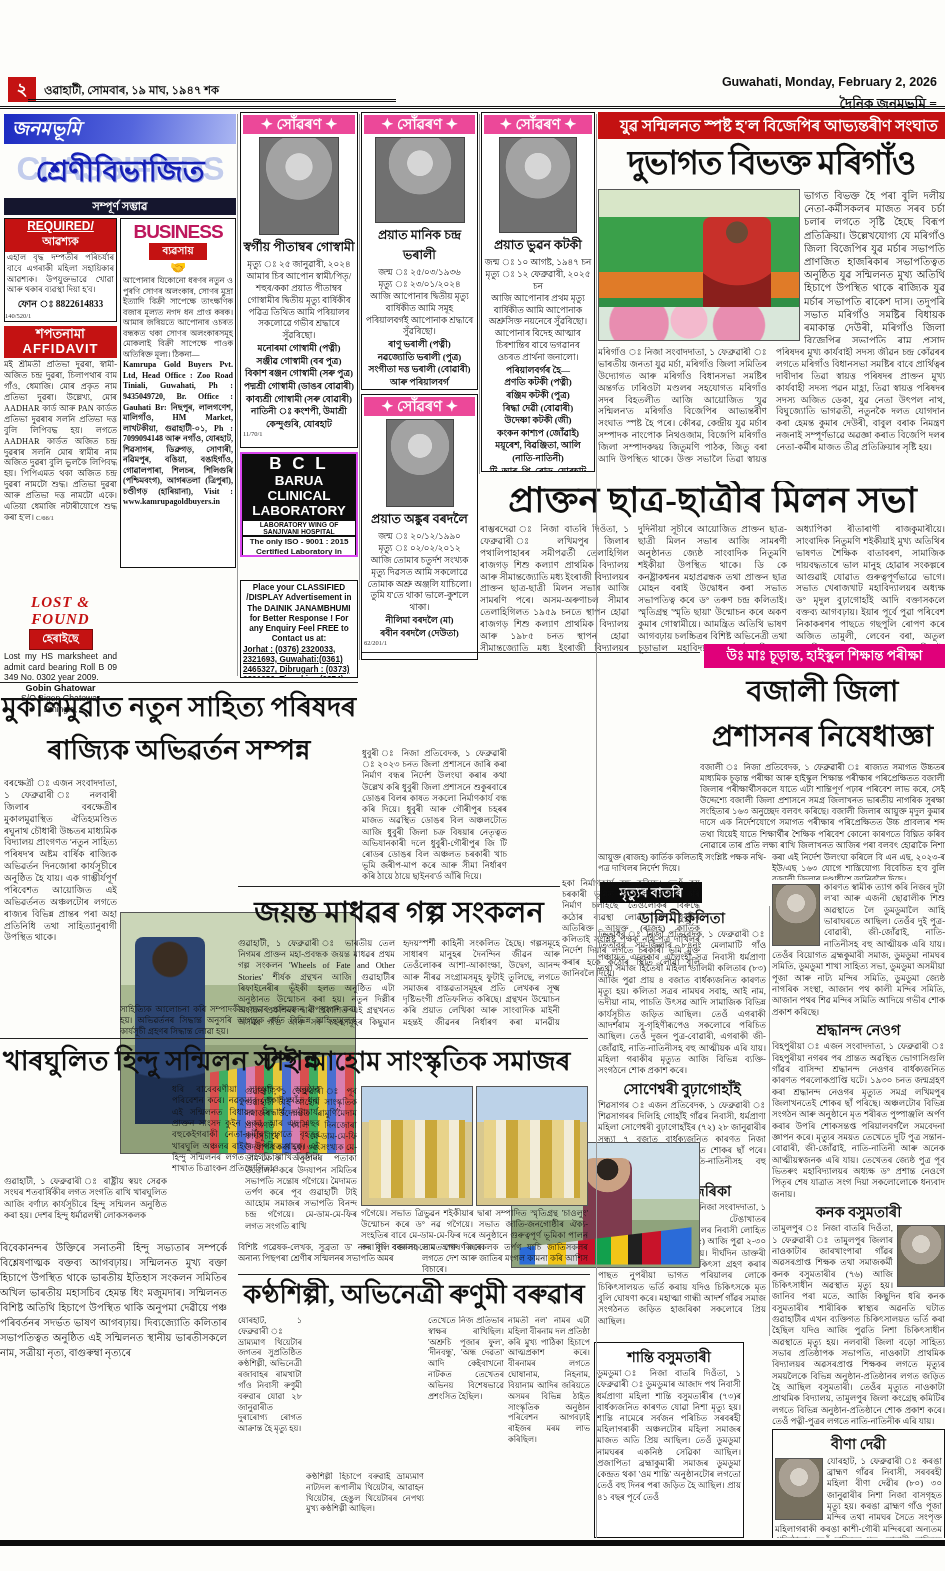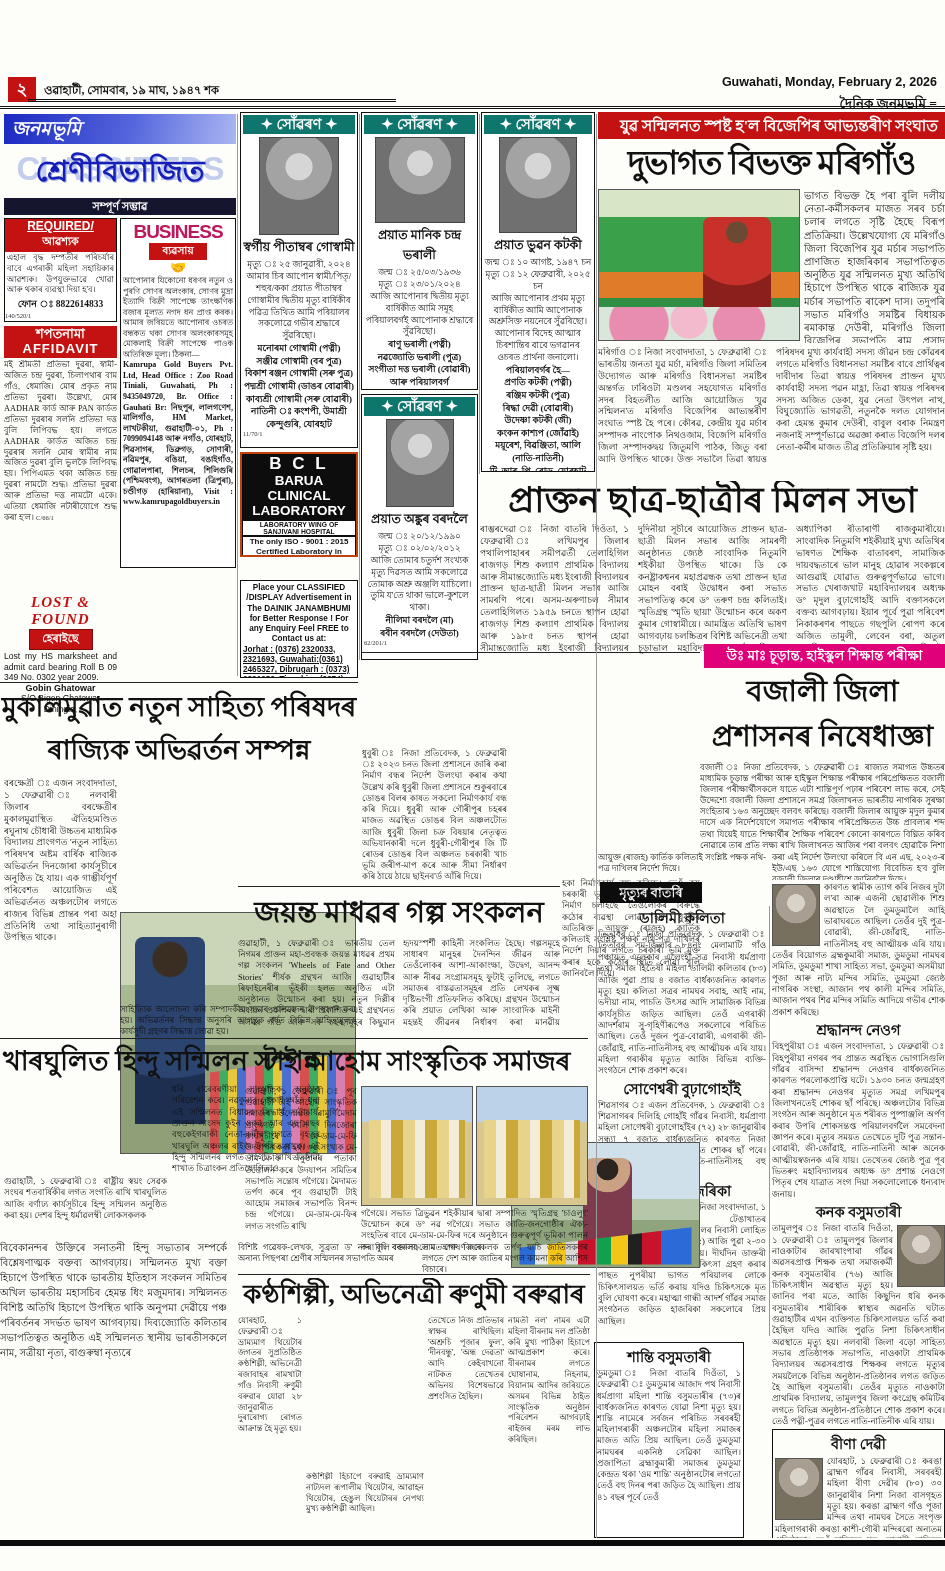--- a/index.html
+++ b/index.html
@@ -44,34 +44,34 @@
   #lost-script{color:#c41212;font-size:15px;font-weight:bold;text-align:center;font-style:italic;letter-spacing:1px;}
   #lost-asm{margin:1px auto;width:62px;background:#c41212;color:#fff;font-size:11px;font-weight:bold;text-align:center;border:1px solid #7a0c0c;}
   #ad-business{left:120px;top:218px;width:116px;height:350px;padding:2px;}
   #biz-title{color:#be185d;font-size:19px;font-weight:bold;text-align:center;letter-spacing:-1px;}
   #biz-sub{margin:0 auto;width:58px;background:#c41212;color:#fff;font-size:10.5px;font-weight:bold;text-align:center;}
   #ad-astro{left:120px;top:572px;width:116px;height:104px;}
   .tiny-ref{font-size:6.5px;color:#333;}
 
   
   .obit{border:1px solid #111;background:#fff;padding:2px;}
-  .obit-hd{background:#0f766e;color:#fff;font-weight:bold;font-size:14.5px;text-align:center;
+  .obit-hd{background:#ec4899;color:#fff;font-weight:bold;font-size:14.5px;text-align:center;
            line-height:19px;position:relative;}
   .obit-photo{margin:3px auto;border:1px solid #444;
               background:radial-gradient(circle at 50% 28%,#cfcfcf 0 18%,#9a9a9a 19% 40%,#6f6f6f 41% 100%);}
   .obit-name{font-weight:bold;font-size:12.5px;text-align:center;margin:1px 0;}
   .obit-lines{font-size:8.8px;text-align:center;line-height:1.35;}
   .obit-fam{font-size:9px;font-weight:bold;text-align:center;line-height:1.4;}
   #obit1{left:240px;top:112px;width:118px;height:336px;}
   #obit2{left:361px;top:112px;width:117px;height:278px;}
   #obit3{left:481px;top:112px;width:114px;height:360px;}
   #obit4{left:361px;top:394px;width:117px;height:266px;}
 
   
-  #ad-bcl{left:240px;top:452px;width:118px;height:105px;border:2px solid #c2410c;background:#0d0d0d;color:#fff;text-align:center;}
+  #ad-bcl{left:240px;top:452px;width:118px;height:105px;border:2px solid #d946ef;background:#0d0d0d;color:#fff;text-align:center;}
   #bcl-top{font-size:17px;font-weight:bold;letter-spacing:3px;}
   .bcl-line{font-size:13.5px;font-weight:bold;line-height:1.1;}
   #bcl-wing{background:#fff;color:#111;font-size:6.8px;font-weight:bold;margin:2px 1px;}
   #bcl-iso{background:#fff;color:#111;font-size:8px;font-weight:bold;line-height:1.25;margin:0 1px;}
   #bcl-free{background:#fff;color:#111;font-size:9.5px;font-weight:bold;line-height:1.15;margin:0 1px;}
   #ad-contact{left:240px;top:580px;width:118px;height:98px;padding:2px;font-size:8.2px;text-align:center;line-height:1.25;}
 
   
   #bjp-banner{left:598px;top:112px;width:347px;height:27px;background:#c41212;color:#fff;
               font-size:15.5px;font-weight:bold;text-align:center;line-height:27px;padding-left:15px;}

